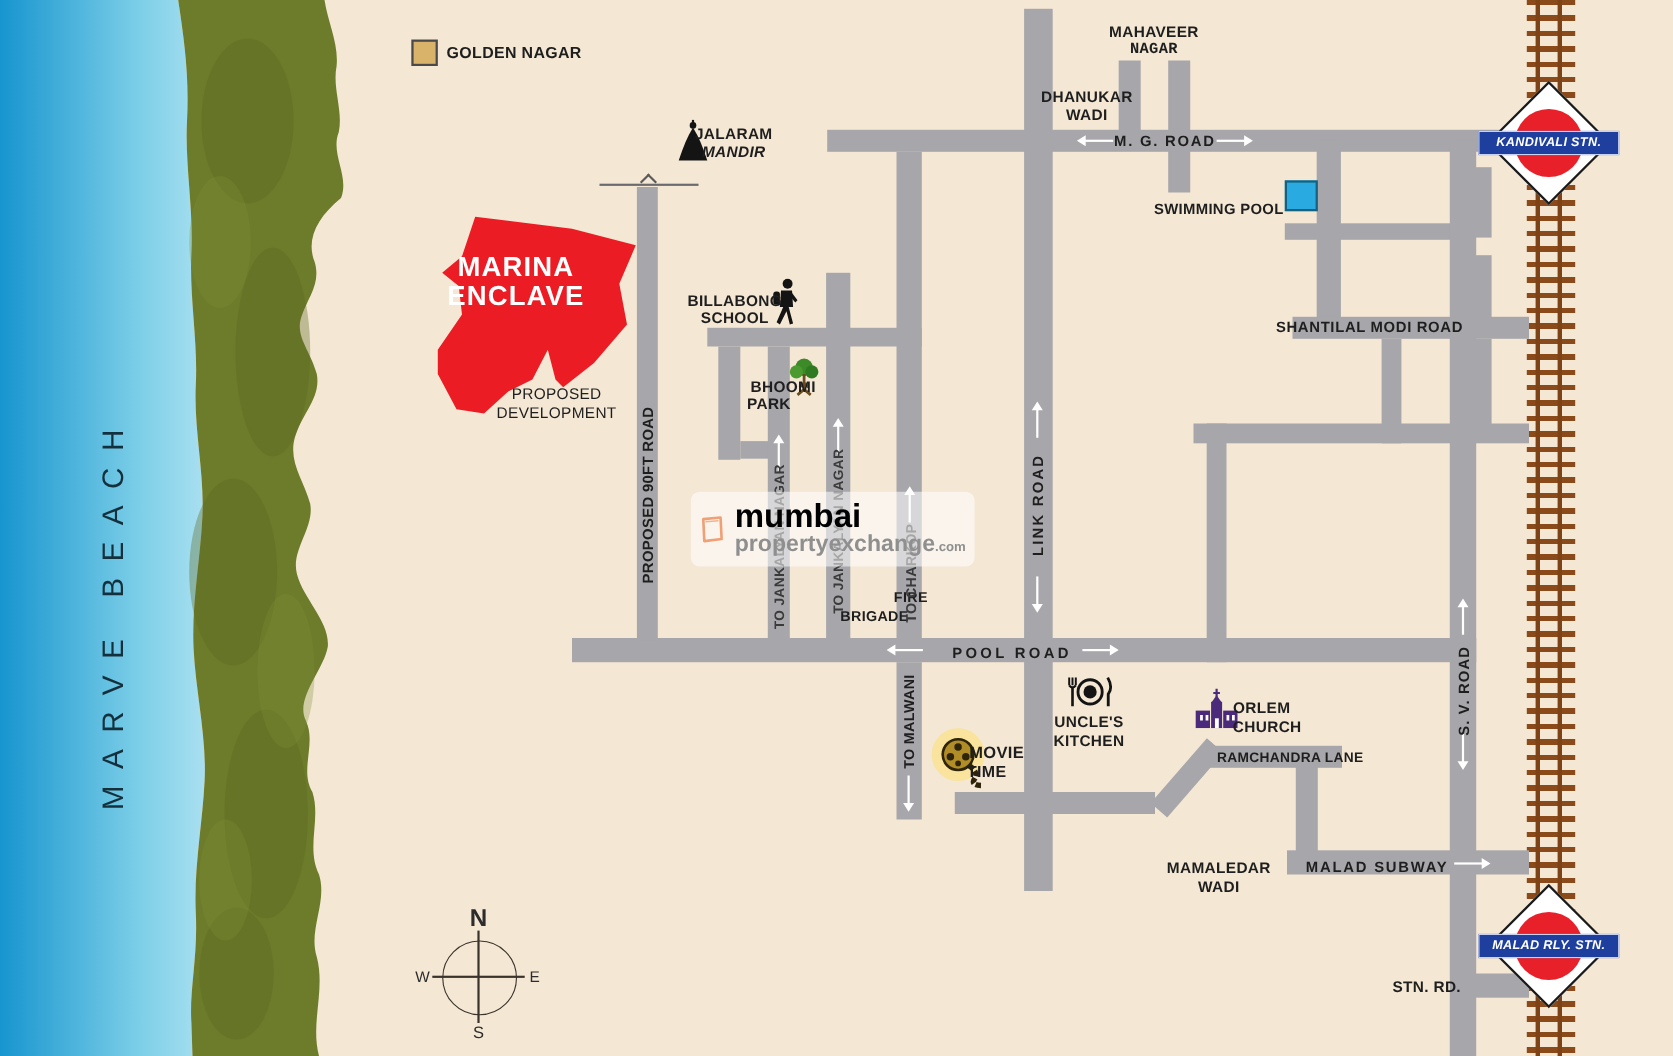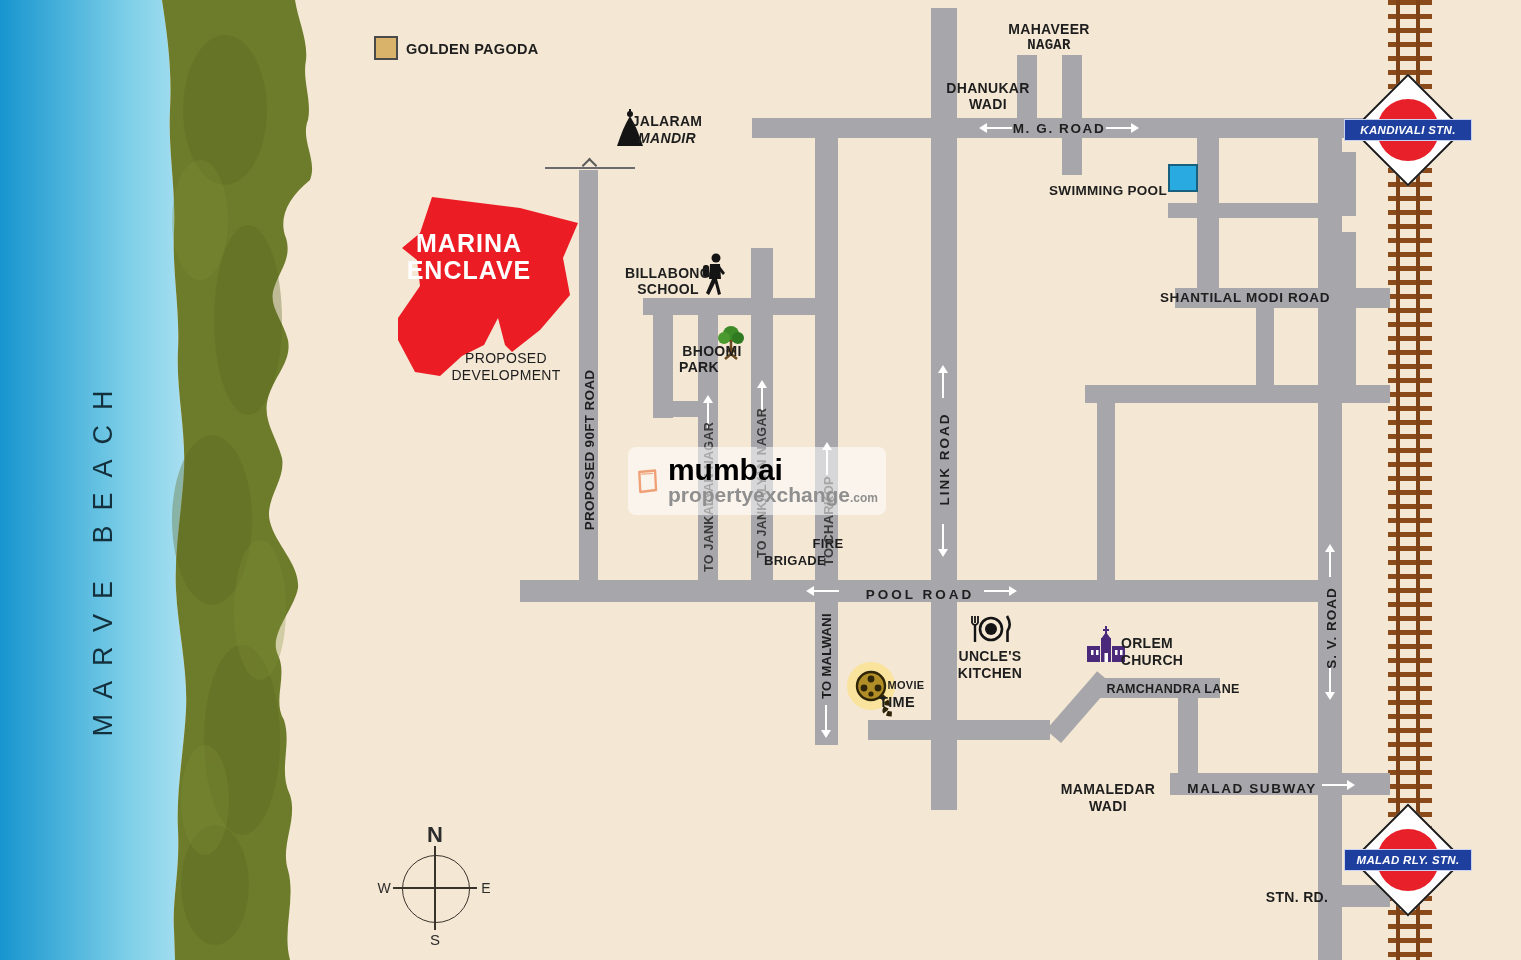--- a/index.html
+++ b/index.html
@@ -148,21 +148,21 @@
 
   <svg class="blob" width="200" height="200" viewBox="0 0 200 200">
     <polygon fill="#ec1c24" points="42,7 130,18 188,33 173,68 180,105 150,140 122,162 115,155 108,128 94,155 72,166 50,186 25,182 8,150 8,128 30,96 27,70 12,58 30,43"></polygon>
   </svg>
   <div class="blob-t" style="left:469px;top:243px;">MARINA</div>
   <div class="blob-t" style="left:469px;top:270px;">ENCLAVE</div>
   <div class="lbl" style="left:506px;top:358px;font-weight:400;font-size:14px;">PROPOSED</div>
   <div class="lbl" style="left:506px;top:375px;font-weight:400;font-size:14px;">DEVELOPMENT</div>
 
   <div class="swatch"></div>
-  <div class="lbl la b" style="left:406px;top:49px;font-size:14.5px;">GOLDEN PAGODA</div>
+  <div class="lbl la b" style="left:406px;top:49px;font-size:14.5px;">GOLDEN NAGAR</div>
 
   <svg class="icon" style="left:615px;top:106px;" width="30" height="42" viewBox="0 0 30 42" fill="#141414">
     <rect x="14" y="3" width="2" height="7"></rect>
       <circle cx="15" cy="8" r="3"></circle>
     <path d="M15 10 C10 18 6 28 2 40 L28 40 C24 28 20 18 15 10 Z"></path>
   </svg>
   <svg class="icon" style="left:700px;top:253px;" width="26" height="46" viewBox="0 0 26 46" fill="#141414">
     <circle cx="16" cy="5" r="4.5"></circle>
     <path d="M10 11 L20 11 L21 26 L9 26 Z"></path>
     <rect x="3" y="12" width="6" height="12" rx="2.5"></rect>
@@ -229,21 +229,21 @@
   <div class="lbl" style="left:668px;top:273px;font-size:14px;">BILLABONG</div>
   <div class="lbl" style="left:668px;top:289px;font-size:14px;">SCHOOL</div>
   <div class="lbl" style="left:712px;top:351px;font-size:14px;">BHOOMI</div>
   <div class="lbl" style="left:699px;top:367px;font-size:14px;">PARK</div>
   <div class="lbl b" style="left:795px;top:543px;font-size:13px;margin-left:33px;">FIRE</div>
   <div class="lbl b" style="left:795px;top:560px;font-size:13px;">BRIGADE</div>
   <div class="lbl" style="left:990px;top:656px;font-size:14px;">UNCLE'S</div>
   <div class="lbl" style="left:990px;top:673px;font-size:14px;">KITCHEN</div>
   <div class="lbl" style="left:1147px;top:643px;font-size:14px;">ORLEM</div>
   <div class="lbl" style="left:1152px;top:660px;font-size:14px;">CHURCH</div>
-  <div class="lbl" style="left:906px;top:685px;font-size:11px;">MOVIE</div>
+  <div class="lbl" style="left:906px;top:685px;font-size:15px;">MOVIE</div>
   <div class="lbl" style="left:897px;top:702px;font-size:14.5px;">TIME</div>
   <div class="lbl" style="left:1108px;top:789px;font-size:14px;">MAMALEDAR</div>
   <div class="lbl" style="left:1108px;top:806px;font-size:14px;">WADI</div>
 
   <div class="lbl onroad" style="left:1059px;top:128px;">M. G. ROAD</div>
   <div class="lbl" style="left:1245px;top:297px;letter-spacing:.6px;">SHANTILAL MODI ROAD</div>
   <div class="lbl onroad" style="left:920px;top:594px;letter-spacing:3px;">POOL ROAD</div>
   <div class="lbl rot" style="left:589px;top:450px;">PROPOSED 90FT ROAD</div>
   <div class="lbl rot gray" style="left:709px;top:497px;font-size:12.5px;">TO JANKALYAN NAGAR</div>
   <div class="lbl rot gray" style="left:762px;top:483px;font-size:12.5px;">TO JANKALYAN NAGAR</div>

